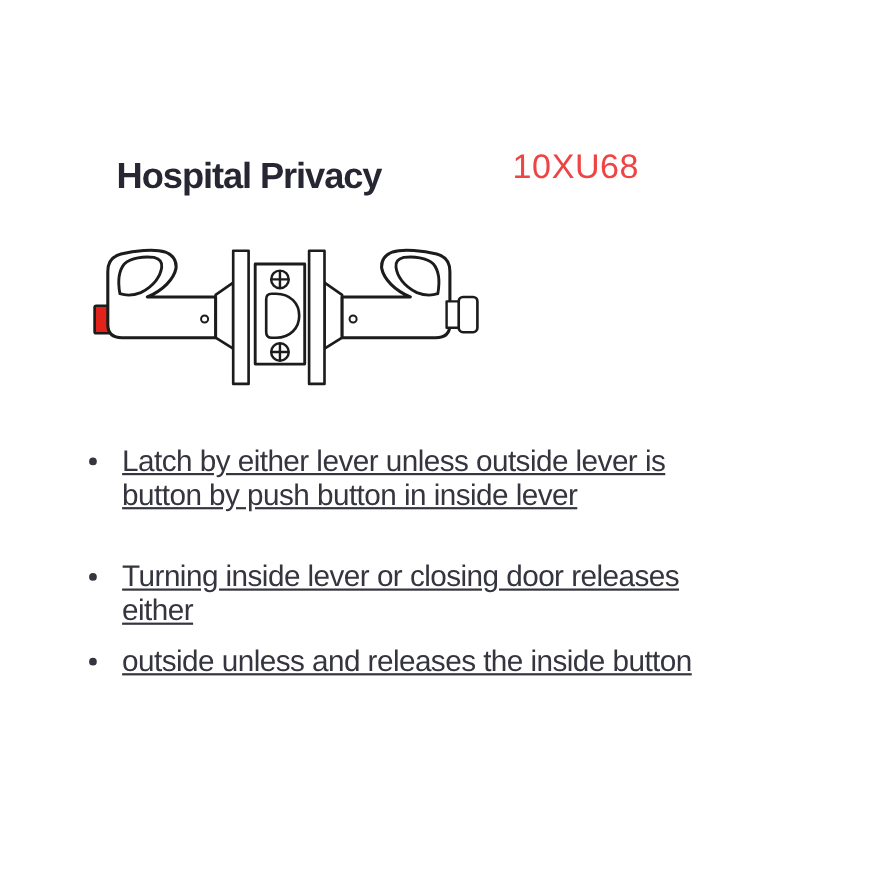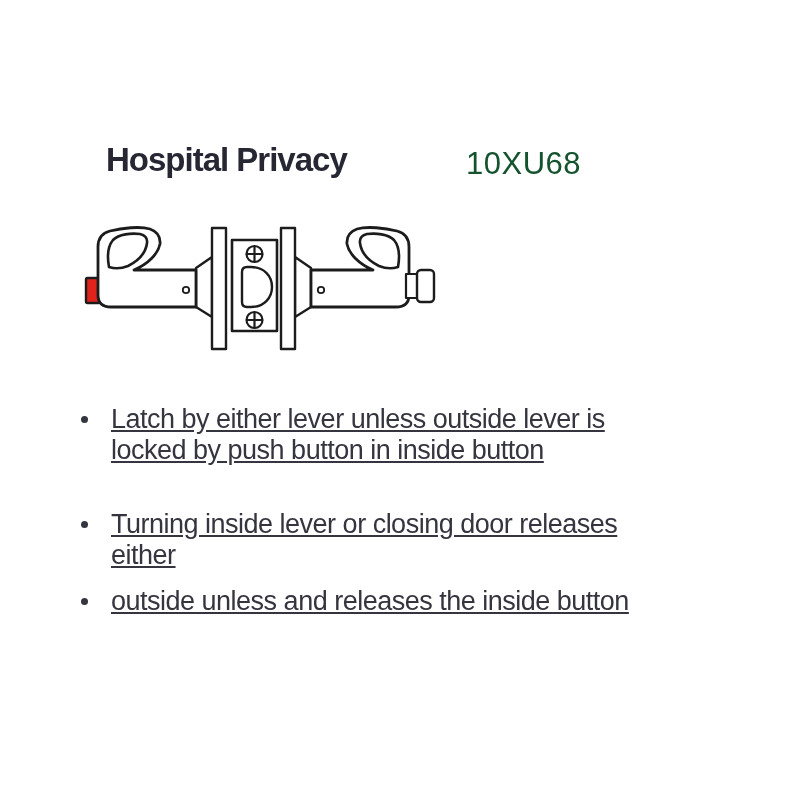--- a/index.html
+++ b/index.html
@@ -24,25 +24,25 @@
     font-size: 33px;
     font-weight: bold;
     letter-spacing: -1px;
     color: #272734;
     line-height: 36px;
     white-space: nowrap;
   }
   .model-number {
     position: absolute;
     left: 466px;
-    top: 147px;
+    top: 135px;
     font-size: 31px;
     font-weight: 400;
     letter-spacing: 0.5px;
-    color: #14532d;
+    color: #ef4444;
     line-height: 34px;
     white-space: nowrap;
   }
   .diagram-svg {
     position: absolute;
     left: 0;
     top: 0;
     width: 800px;
     height: 800px;
   }
@@ -158,21 +158,21 @@
                Q 242 307, 242 302 Z" fill="#ffffff" stroke-width="2.4"></path>
     </g>
   </svg>
 
   <div class="features">
 
     <div class="feature">
       <span class="bullet-dot"></span>
       <span class="feature-text">
         <span class="feature-line">Latch by either lever unless outside lever is</span>
-        <span class="feature-line">locked by push button in inside button</span>
+        <span class="feature-line">button by push button in inside lever</span>
       </span>
     </div>
 
     <div class="feature gap-lg">
       <span class="bullet-dot"></span>
       <span class="feature-text">
         <span class="feature-line">Turning inside lever or closing door releases</span>
         <span class="feature-line">either</span>
       </span>
     </div>

